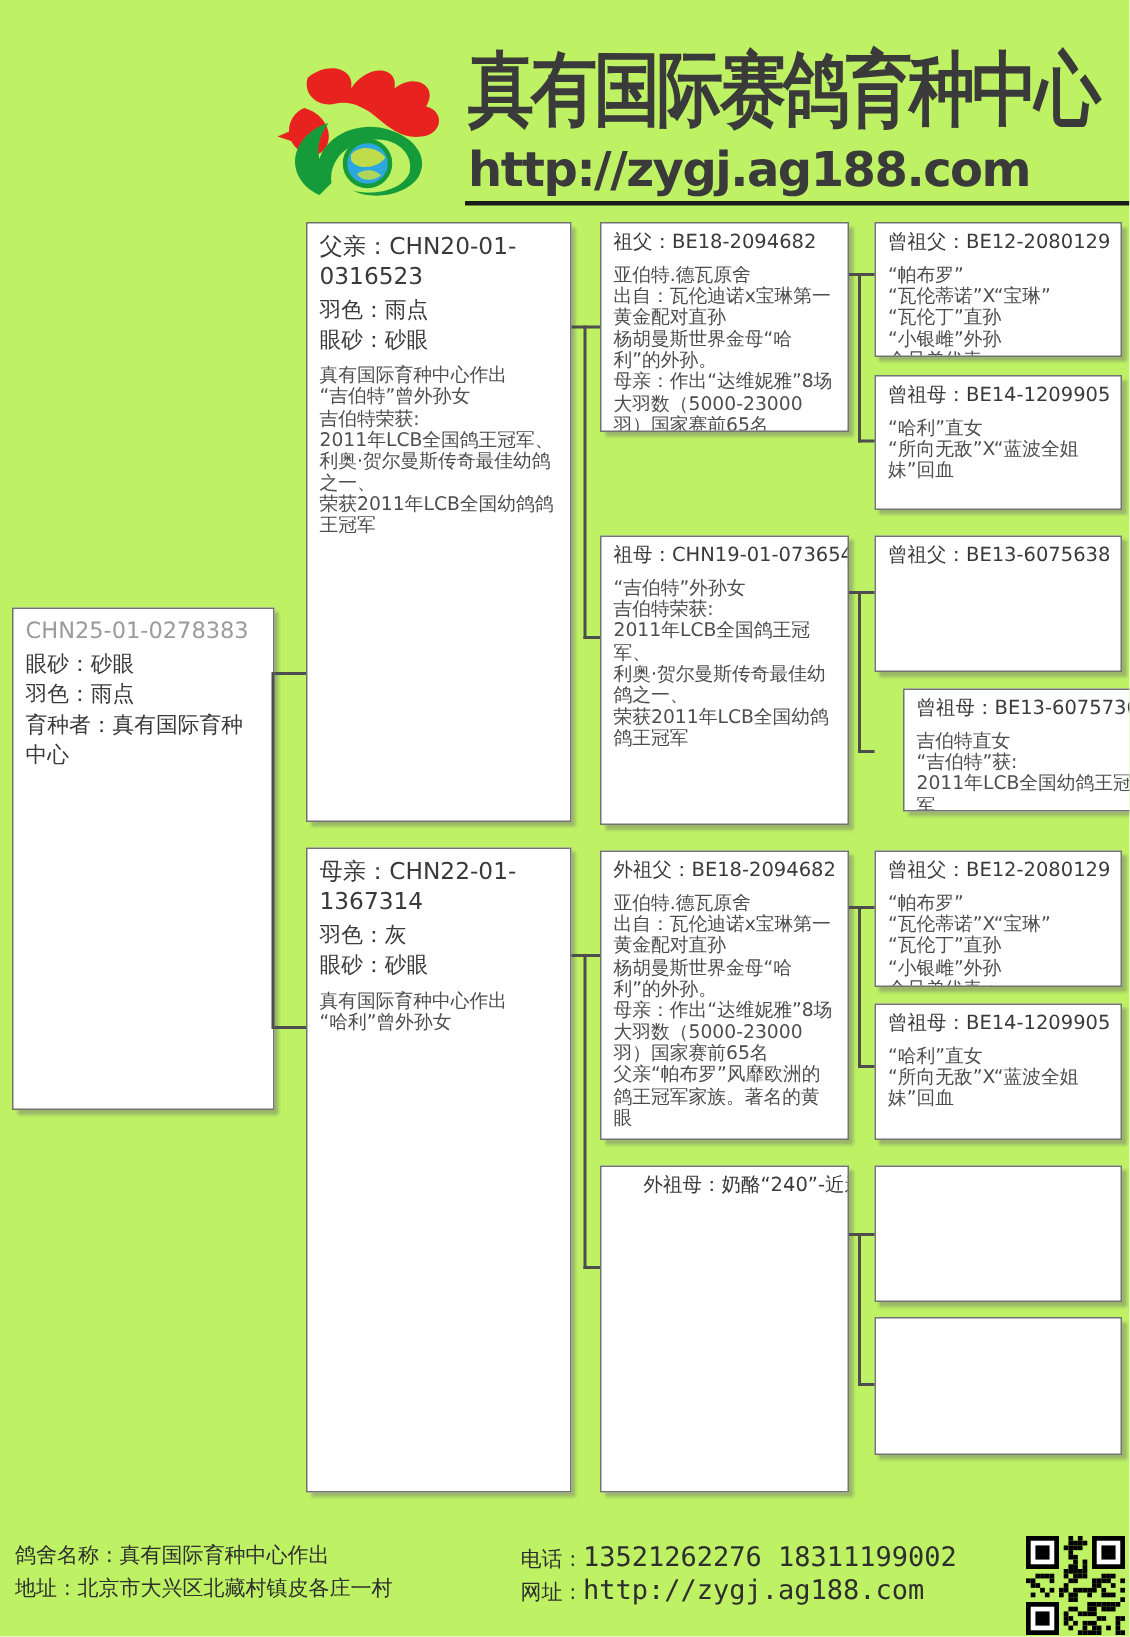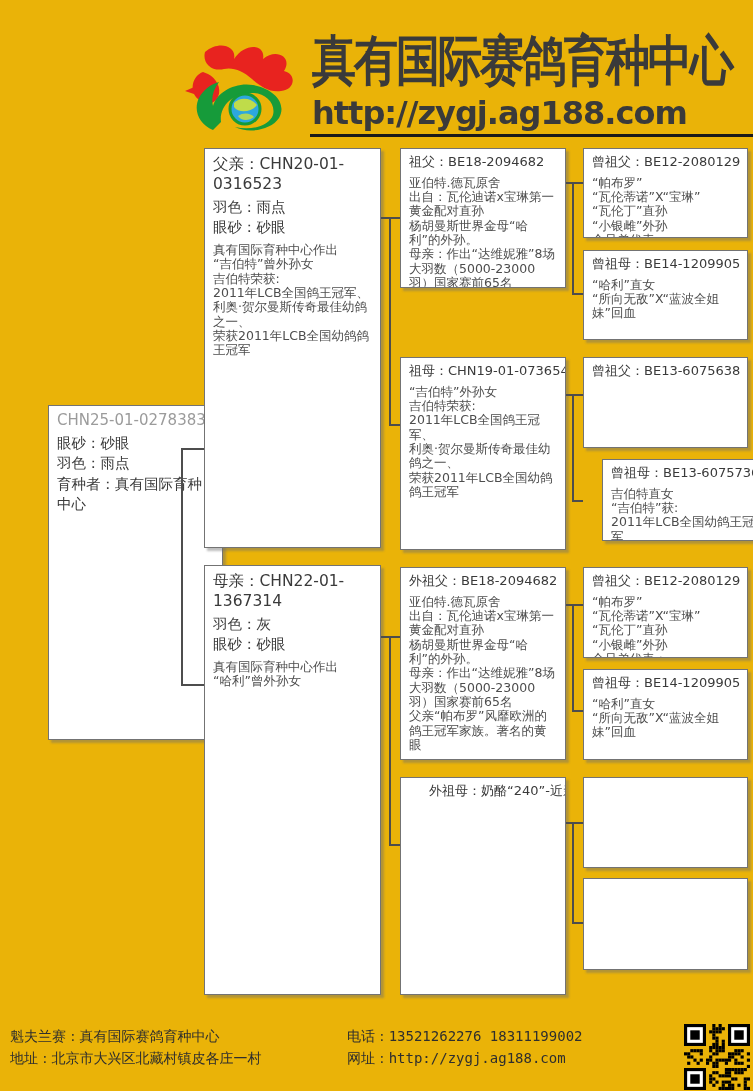--- a/index.html
+++ b/index.html
@@ -1,16 +1,16 @@
 <!DOCTYPE html>
 <html><head>
 <meta charset="utf-8">
 <style>
   html,body{margin:0;padding:0;background:#fff;}
-  #page{position:relative;width:753px;height:1091px;background:#eab308;overflow:hidden;
+  #page{position:relative;width:753px;height:1091px;background:#bef264;overflow:hidden;
         font-family:"DejaVu Sans","Liberation Sans",sans-serif;}
 
   
   #logo{position:absolute;left:183px;top:32px;width:127px;height:104px;}
   #site-title{position:absolute;left:312px;top:34px;width:441px;
       font-size:44px;font-weight:bold;color:#3a3a3a;letter-spacing:-2px;
       line-height:1;transform:scaleY(1.22);transform-origin:top left;white-space:nowrap;}
   #site-url{position:absolute;left:312px;top:94px;width:441px;
       font-size:32px;font-weight:bold;color:#3a3a3a;letter-spacing:-1px;white-space:nowrap;}
   #header-rule{position:absolute;left:310px;top:134px;width:443px;height:3px;background:#1a1a1a;}
@@ -19,42 +19,42 @@
   .box{position:absolute;background:#fff;border:1px solid #737373;
        box-shadow:3px 3px 2px rgba(110,110,110,.45);
        padding:5px 8px;box-sizing:border-box;overflow:hidden;}
   .box-title{font-size:13px;color:#3a3a3a;line-height:1.3;white-space:nowrap;}
   .box-title.big{font-size:15.5px;white-space:normal;line-height:1.32;}
   .box-title.gray{color:#9b9b9b;font-size:15px;}
   .box-attrs{font-size:14.5px;color:#3a3a3a;line-height:1.42;white-space:pre-line;margin-top:2px;}
   .box-body{font-size:12.5px;color:#4d4d4d;line-height:14.3px;white-space:pre-line;margin-top:5px;}
 
   
-  #b-subject{left:8px;  top:405px;width:175px;height:335px;margin-left:40px;}
+  #b-subject{left:8px;  top:405px;width:175px;height:335px;}
   #b-father {left:204px;top:148px;width:177px;height:400px;}
   #b-mother {left:204px;top:565px;width:177px;height:430px;}
   #b-gf  {left:400px;top:148px;width:166px;height:140px;}
   #b-gm  {left:400px;top:357px;width:166px;height:193px;}
   #b-egf {left:400px;top:567px;width:166px;height:193px;}
   #b-egm {left:400px;top:777px;width:166px;height:218px;padding-left:28px;}
   #b-ggf1{left:583px;top:148px;width:165px;height:90px;}
   #b-ggm1{left:583px;top:250px;width:165px;height:90px;}
   #b-ggf2{left:583px;top:357px;width:165px;height:91px;}
   #b-ggm2{left:583px;top:459px;width:165px;height:82px;margin-left:19px;}
   #b-ggf3{left:583px;top:567px;width:165px;height:91px;}
   #b-ggm3{left:583px;top:669px;width:165px;height:91px;}
   #b-e1  {left:583px;top:777px;width:165px;height:91px;}
   #b-e2  {left:583px;top:878px;width:165px;height:92px;}
 
   
   .cline{position:absolute;background:#4d4d4d;}
 
   
   .foot-line{position:absolute;font-size:14px;color:#2e2e2e;white-space:nowrap;}
-  .foot-mono{font-family:"DejaVu Sans Mono","Liberation Mono",monospace;font-size:14px;}
+  .foot-mono{font-family:"DejaVu Sans Mono","Liberation Mono",monospace;font-size:18px;}
   #qr-wrap{position:absolute;left:684px;top:1024px;width:66px;height:66px;}
 </style>
 </head>
 <body>
 
 <div id="page">
 
   <div id="logo">
     <svg viewBox="0 0 127 104" width="127" height="104">
       <path d="M22,20 C36,8 54,14 51,27 C62,10 83,12 80,27 C93,16 110,25 101,39
@@ -194,21 +194,21 @@
   <div class="cline" style="left:572px;top:500px;width:11px;height:2px;"></div>
 
   <div class="cline" style="left:566px;top:604px;width:17px;height:2px;"></div>
   <div class="cline" style="left:572px;top:604px;width:2px;height:108px;"></div>
   <div class="cline" style="left:572px;top:710px;width:11px;height:2px;"></div>
 
   <div class="cline" style="left:566px;top:822px;width:17px;height:2px;"></div>
   <div class="cline" style="left:572px;top:822px;width:2px;height:102px;"></div>
   <div class="cline" style="left:572px;top:922px;width:11px;height:2px;"></div>
 
-  <div class="foot-line" style="left:10px;top:1028px;">魁夫兰赛 : 真有国际赛鸽育种中心</div>
+  <div class="foot-line" style="left:10px;top:1028px;">鸽舍名称 : 真有国际育种中心作出</div>
   <div class="foot-line" style="left:10px;top:1050px;">地址 : 北京市大兴区北藏村镇皮各庄一村</div>
   <div class="foot-line" style="left:347px;top:1028px;">
     <span>电话 : </span><span class="foot-mono">13521262276 18311199002</span>
   </div>
   <div class="foot-line" style="left:347px;top:1050px;">
     <span>网址 : </span><span class="foot-mono">http://zygj.ag188.com</span>
   </div>
   <div id="qr-wrap">
     <svg id="qr-svg" viewBox="0 0 63 63" width="66" height="66">
         <rect x="27" y="0" width="3" height="3" fill="#000"></rect>

